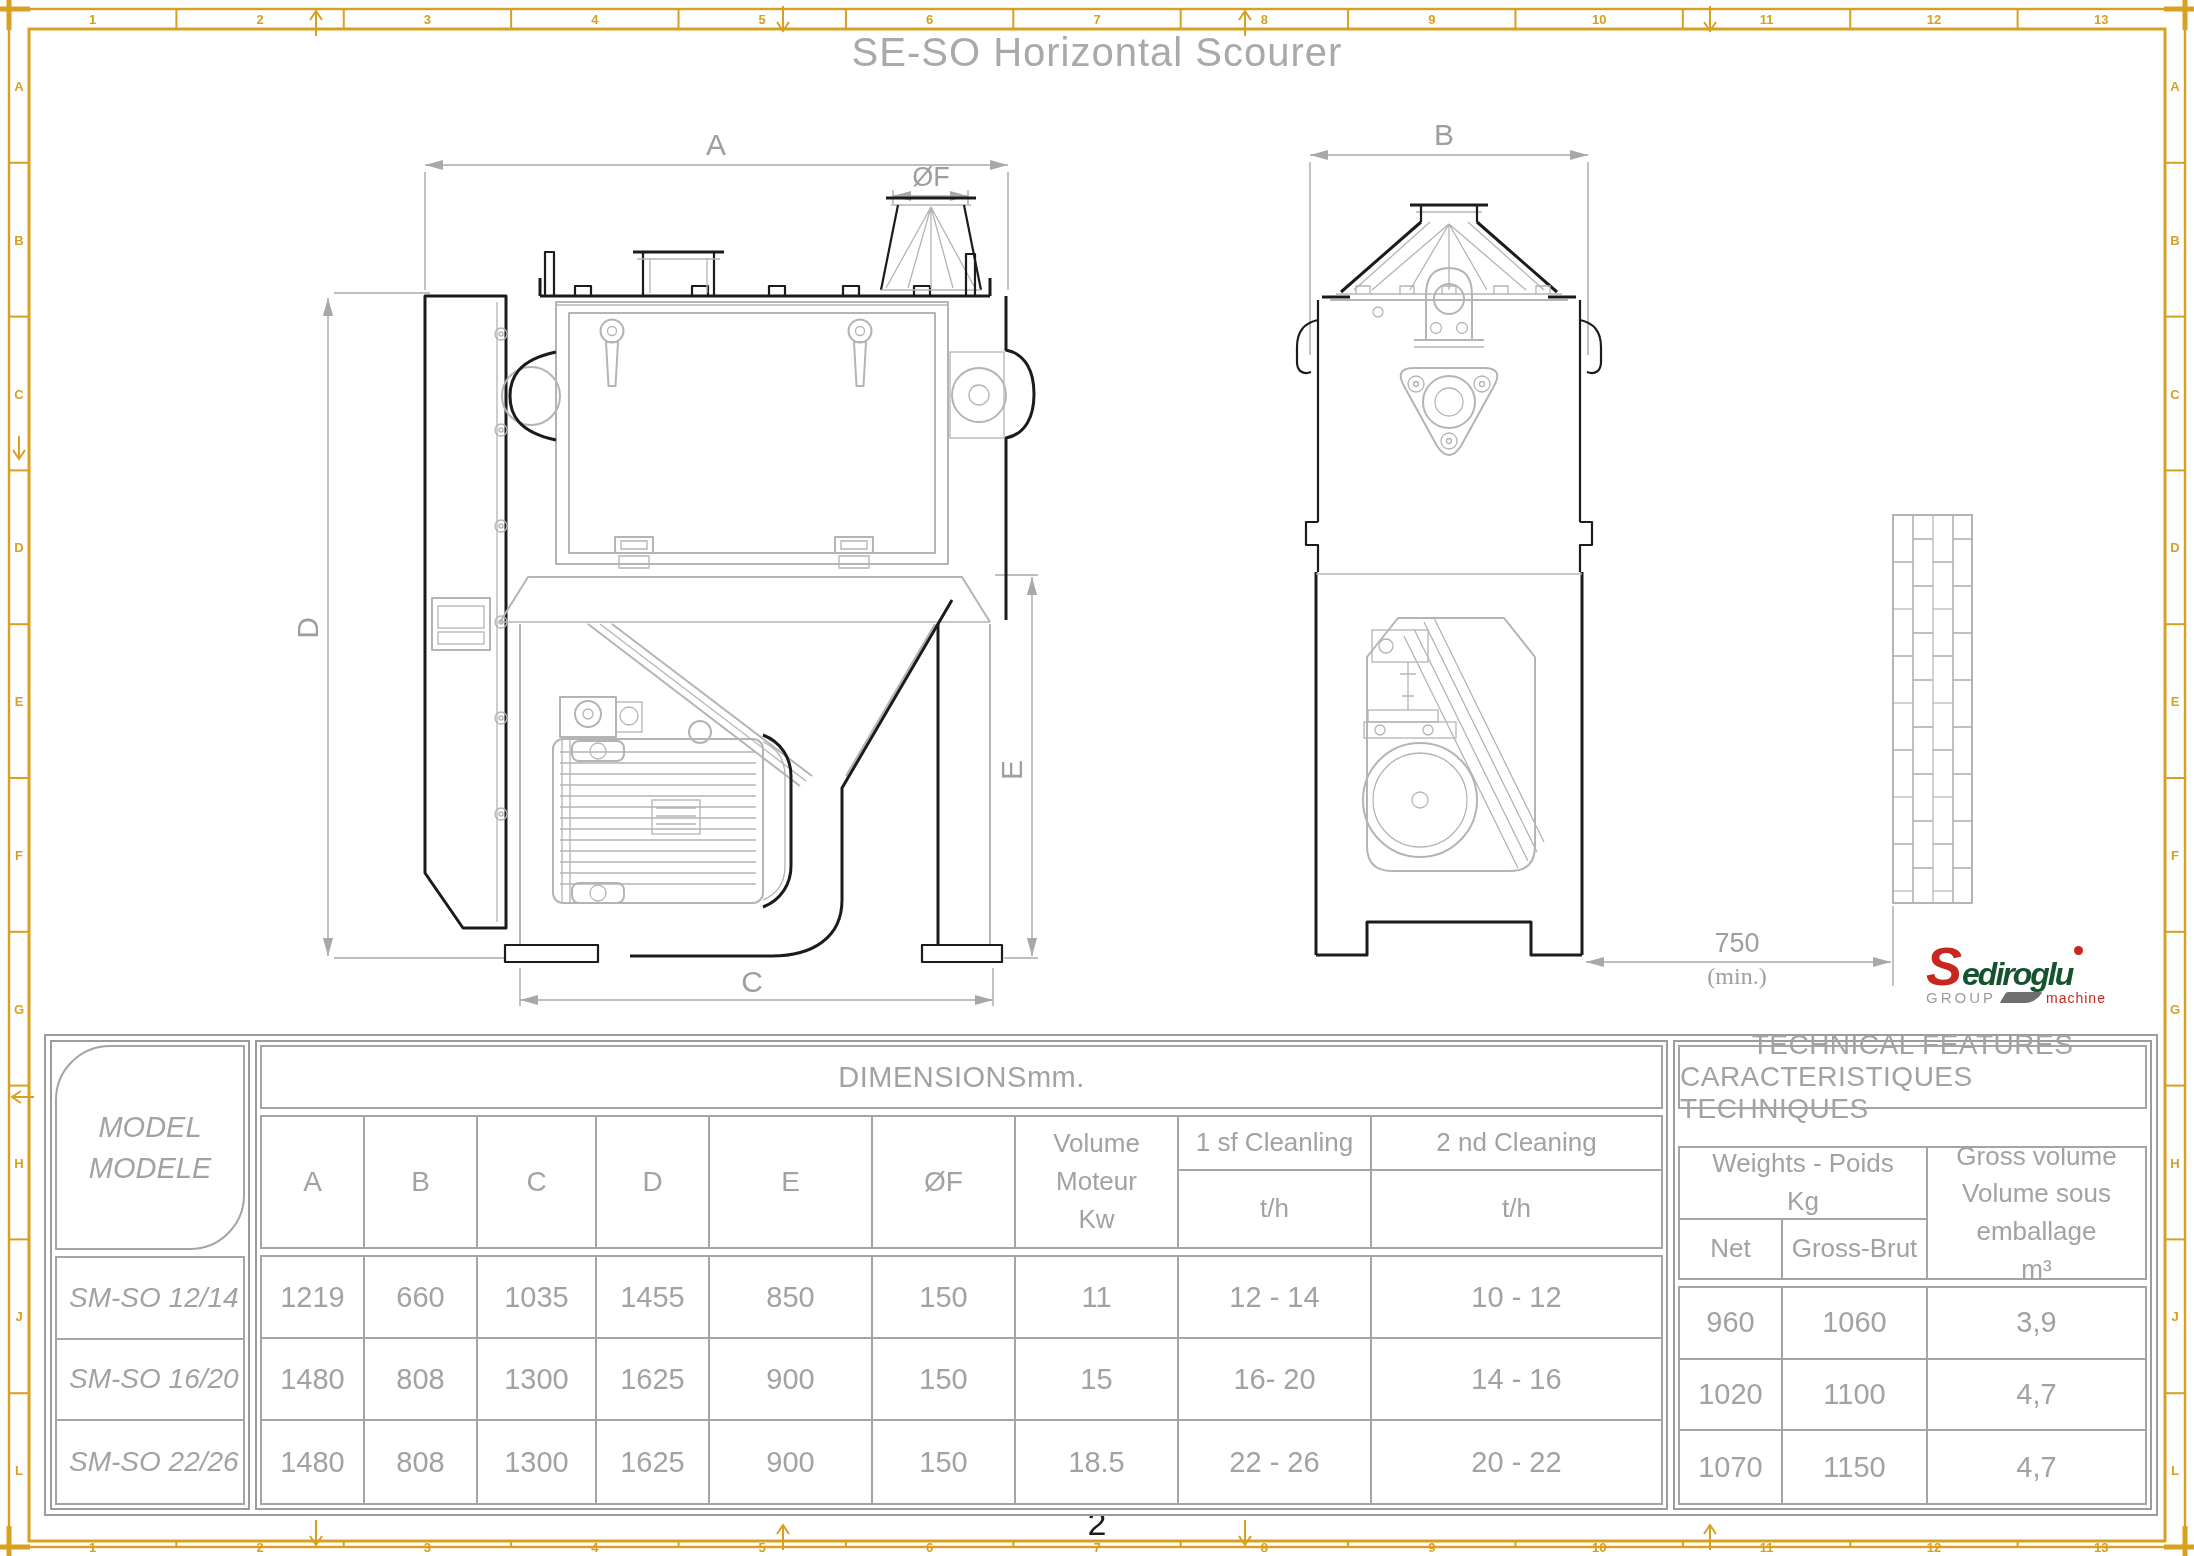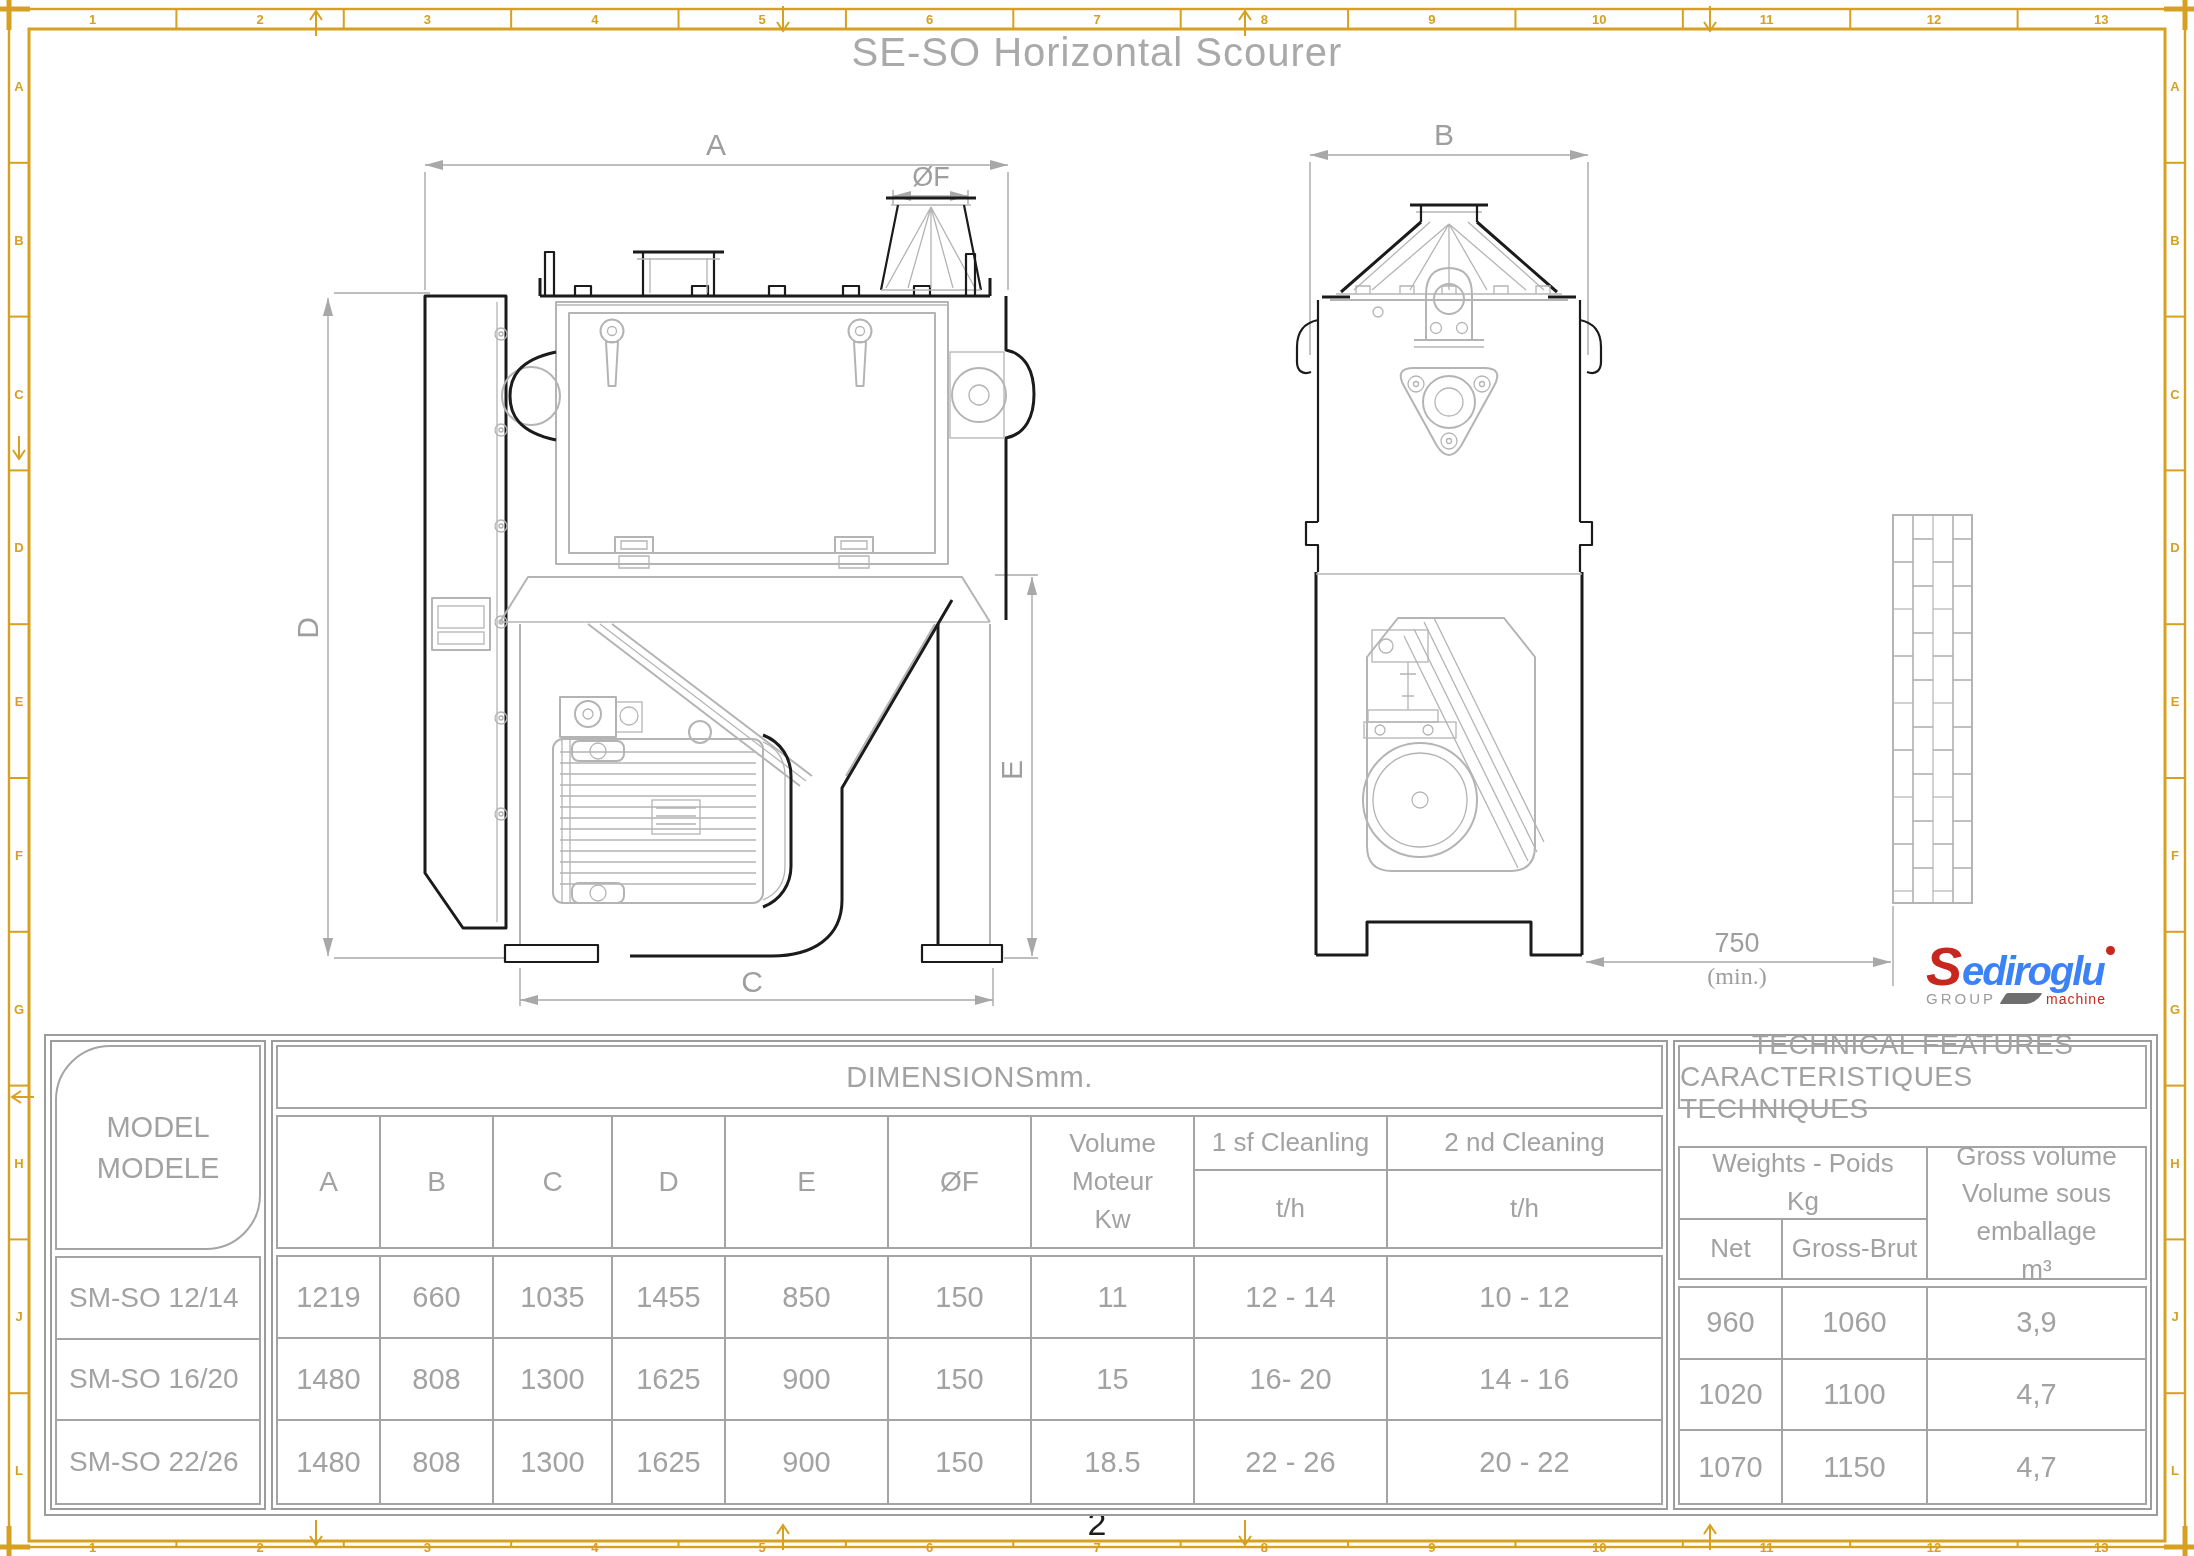--- a/index.html
+++ b/index.html
@@ -7,37 +7,37 @@
        font-family:"Liberation Sans",sans-serif;overflow:hidden;}
   #sheet-svg{position:absolute;left:0;top:0;width:2194px;height:1556px;}
 
   .title{position:absolute;top:30px;left:0;width:100%;text-align:center;
          font-size:40px;color:#a9a9a9;letter-spacing:1px;}
 
   
   .logo{position:absolute;left:1926px;top:942px;width:236px;}
   .logo-main{display:flex;align-items:baseline;font-style:italic;font-weight:bold;position:relative;}
   .logo-s{color:#c8271f;font-size:54px;line-height:0.9;}
-  .logo-rest{color:#3b82f6;font-size:40px;letter-spacing:-2px;}
+  .logo-rest{color:#14532d;font-size:32px;letter-spacing:-2px;}
   .logo-dot{width:9px;height:9px;border-radius:50%;background:#c8271f;margin-left:2px;align-self:flex-start;margin-top:4px;}
   .logo-sub{display:flex;justify-content:flex-start;align-items:center;gap:7px;margin-top:-4px;}
   .logo-group{color:#9d9d9d;font-size:15px;letter-spacing:3px;}
   .logo-swoosh{width:36px;height:11px;background:#6e6e6e;border-radius:2px 2px 12px 2px;transform:skewX(-32deg);}
   .logo-machine{color:#c8271f;font-size:14px;letter-spacing:1px;}
 
   .pageno{position:absolute;left:1047px;top:1504px;width:100px;text-align:center;
           font-size:34px;color:#1c1c1c;}
 
   
   :root{--tb:#a4a4a4;--tx:#a2a2a2;}
   .tbl-wrap{position:absolute;left:44px;top:1034px;width:2114px;height:482px;
             box-sizing:border-box;border:2px solid #9c9c9c;padding:4px;
             display:flex;gap:5px;background:#fff;color:var(--tx);}
   .panel{box-sizing:border-box;border:2px solid #9c9c9c;display:flex;flex-direction:column;}
-  .p1{width:216px;} .p2{flex:1;} .p3{width:479px;}
+  .p1{width:200px;font-style:italic;} .p2{flex:1;} .p3{width:479px;}
   .inner{box-sizing:border-box;border:2px solid var(--tb);margin:3px;}
   .model-head{height:205px;border-radius:55px 0 55px 0;display:flex;flex-direction:column;
               justify-content:center;align-items:center;font-size:29px;line-height:1.4;}
   .model-rows{flex:1;display:grid;grid-template-rows:repeat(3,1fr);}
   .model-cell{display:flex;align-items:center;padding-left:12px;font-size:28px;
               border-bottom:2px solid var(--tb);}
   .model-cell:last-child{border-bottom:none;}
   .sec-head{height:64px;display:flex;justify-content:center;align-items:center;
             font-size:29px;letter-spacing:0.5px;}
   .sec-head.two{flex-direction:column;line-height:1.15;font-size:28px;}

